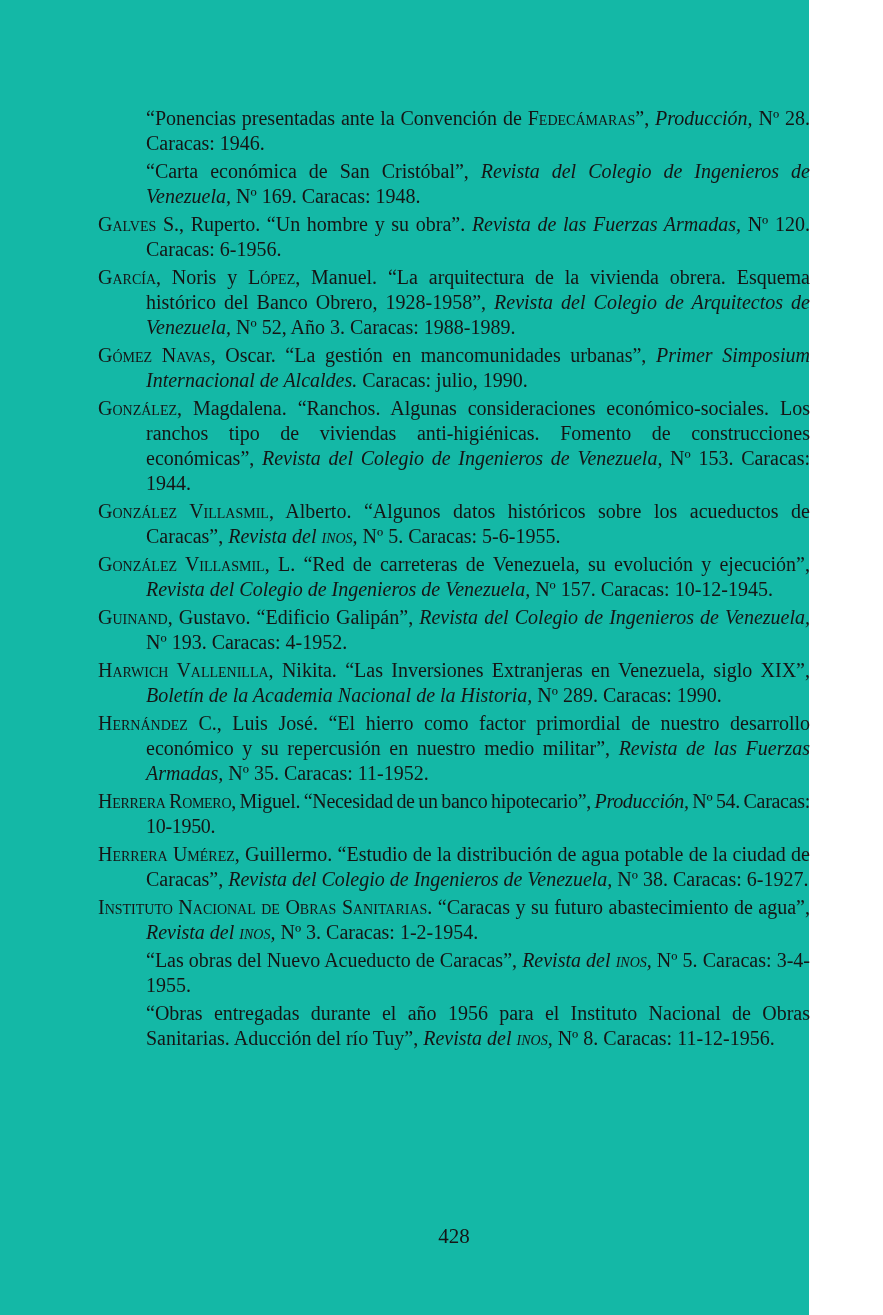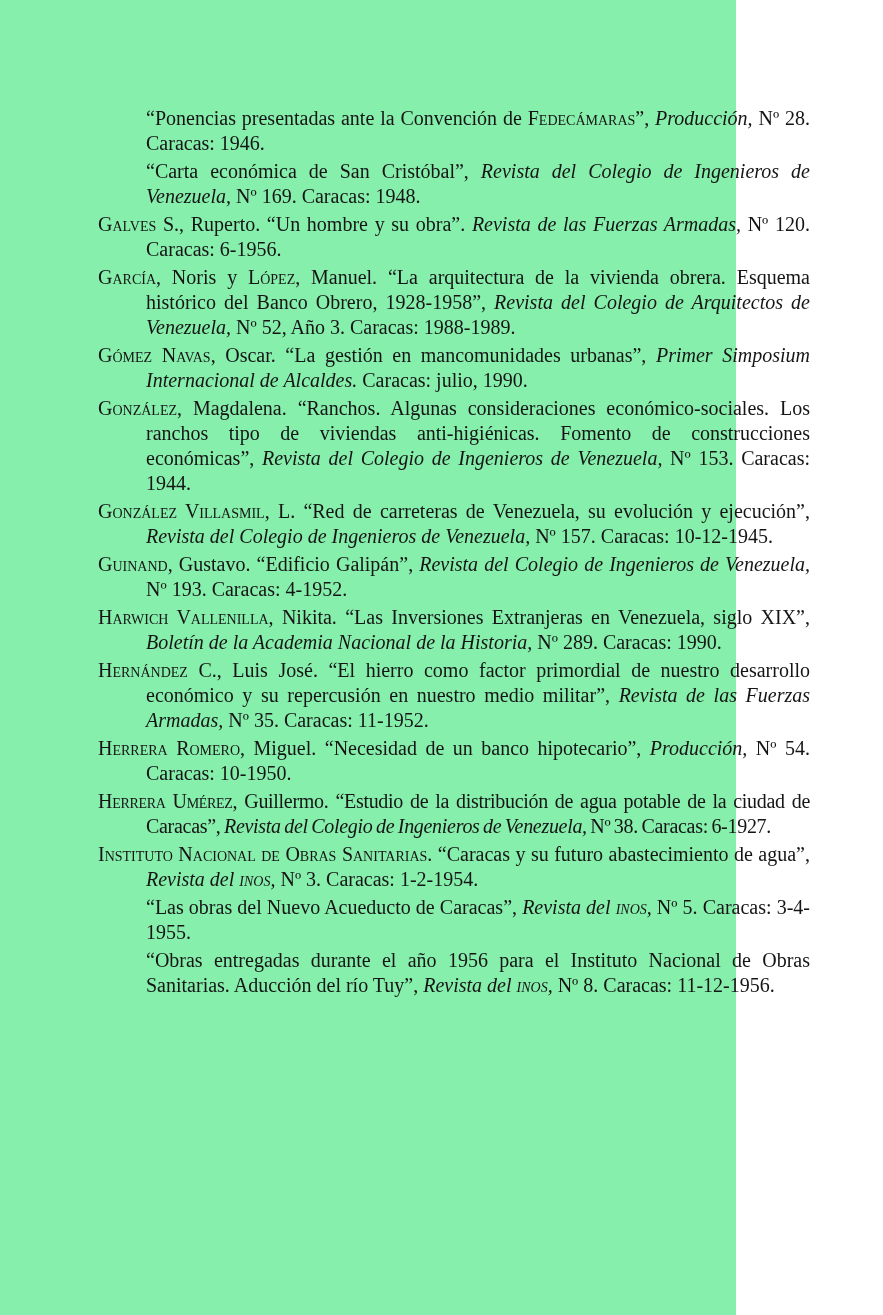--- a/index.html
+++ b/index.html
@@ -5,23 +5,23 @@
   html, body {
     margin: 0;
     padding: 0;
     background: #ffffff;
     width: 883px;
     height: 1315px;
     overflow: hidden;
   }
   .page {
     position: relative;
-    width: 736px;
+    width: 809px;
     height: 1315px;
-    background: #86efac;
+    background: #14b8a6;
     color: #151515;
     font-family: "Liberation Serif", "DejaVu Serif", serif;
     font-size: 20px;
     line-height: 25px;
   }
   .content {
     position: absolute;
     top: 106px;
     left: 98px;
     width: 712px;
@@ -61,23 +61,27 @@
 <body>
 
 <div class="page">
   <div class="content">
       <p class="entry sub"><span class="n">“Ponencias presentadas ante la Convención de </span><span class="sc">Fedecámaras</span><span class="n">”, </span><span class="i">Producción,</span><span class="n"> Nº 28. Caracas: 1946.</span></p>
       <p class="entry sub"><span class="n">“Carta económica de San Cristóbal”, </span><span class="i">Revista del Colegio de Ingenieros de Venezuela,</span><span class="n"> Nº 169. Caracas: 1948.</span></p>
       <p class="entry main"><span class="sc">Galves</span><span class="n"> S., Ruperto. “Un hombre y su obra”. </span><span class="i">Revista de las Fuerzas Armadas,</span><span class="n"> Nº 120. Caracas: 6-1956.</span></p>
       <p class="entry main"><span class="sc">García</span><span class="n">, Noris y </span><span class="sc">López</span><span class="n">, Manuel. “La arquitectura de la vivienda obrera. Esquema histórico del Banco Obrero, 1928-1958”, </span><span class="i">Revista del Colegio de Arquitectos de Venezuela,</span><span class="n"> Nº 52, Año 3. Caracas: 1988-1989.</span></p>
       <p class="entry main"><span class="sc">Gómez Navas</span><span class="n">, Oscar. “La gestión en mancomunidades urbanas”, </span><span class="i">Primer Simposium Internacional de Alcaldes.</span><span class="n"> Caracas: julio, 1990.</span></p>
       <p class="entry main"><span class="sc">González</span><span class="n">, Magdalena. “Ranchos. Algunas consideraciones económico-sociales. Los ranchos tipo de viviendas anti-higiénicas. Fomento de construcciones económicas”, </span><span class="i">Revista del Colegio de Ingenieros de Venezuela,</span><span class="n"> Nº 153. Caracas: 1944.</span></p>
+      <p class="entry main"><span class="sc">González Villasmil</span><span class="n">, Alberto. “Algunos datos históricos sobre los acueductos de Caracas”, </span><span class="i">Revista del </span><span class="isc">inos,</span><span class="n"> Nº 5. Caracas: 5-6-1955.</span></p>
       <p class="entry main"><span class="sc">González Villasmil</span><span class="n">, L. “Red de carreteras de Venezuela, su evolución y ejecución”, </span><span class="i">Revista del Colegio de Ingenieros de Venezuela,</span><span class="n"> Nº 157. Caracas: 10-12-1945.</span></p>
       <p class="entry main"><span class="sc">Guinand</span><span class="n">, Gustavo. “Edificio Galipán”, </span><span class="i">Revista del Colegio de Ingenieros de Venezuela,</span><span class="n"> Nº 193. Caracas: 4-1952.</span></p>
       <p class="entry main"><span class="sc">Harwich Vallenilla</span><span class="n">, Nikita. “Las Inversiones Extranjeras en Venezuela, siglo XIX”, </span><span class="i">Boletín de la Academia Nacional de la Historia,</span><span class="n"> Nº 289. Caracas: 1990.</span></p>
       <p class="entry main"><span class="sc">Hernández</span><span class="n"> C., Luis José. “El hierro como factor primordial de nuestro desarrollo económico y su repercusión en nuestro medio militar”, </span><span class="i">Revista de las Fuerzas Armadas,</span><span class="n"> Nº 35. Caracas: 11-1952.</span></p>
       <p class="entry main"><span class="sc">Herrera Romero</span><span class="n">, Miguel. “Necesidad de un banco hipotecario”, </span><span class="i">Producción,</span><span class="n"> Nº 54. Caracas: 10-1950.</span></p>
       <p class="entry main"><span class="sc">Herrera Umérez</span><span class="n">, Guillermo. “Estudio de la distribución de agua potable de la ciudad de Caracas”, </span><span class="i">Revista del Colegio de Ingenieros de Venezuela,</span><span class="n"> Nº 38. Caracas: 6-1927.</span></p>
       <p class="entry main"><span class="sc">Instituto Nacional de Obras Sanitarias</span><span class="n">. “Caracas y su futuro abastecimiento de agua”, </span><span class="i">Revista del </span><span class="isc">inos,</span><span class="n"> Nº 3. Caracas: 1-2-1954.</span></p>
       <p class="entry sub"><span class="n">“Las obras del Nuevo Acueducto de Caracas”, </span><span class="i">Revista del </span><span class="isc">inos,</span><span class="n"> Nº 5. Caracas: 3-4-1955.</span></p>
       <p class="entry sub"><span class="n">“Obras entregadas durante el año 1956 para el Instituto Nacional de Obras Sanitarias. Aducción del río Tuy”, </span><span class="i">Revista del </span><span class="isc">inos,</span><span class="n"> Nº 8. Caracas: 11-12-1956.</span></p>
     </div>
+  <div class="footer">
+    <span>428</span>
+  </div>
 </div>
 
 </body></html>

